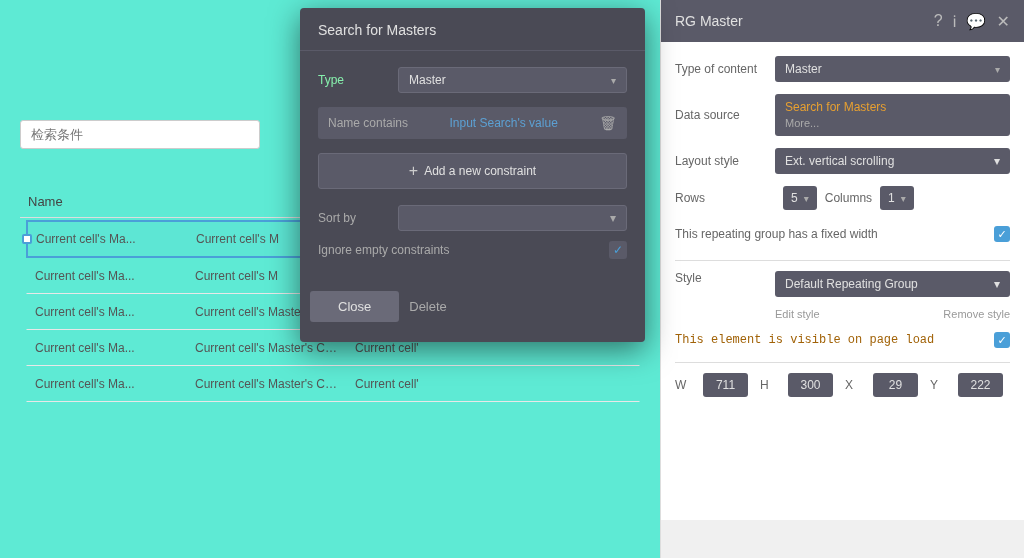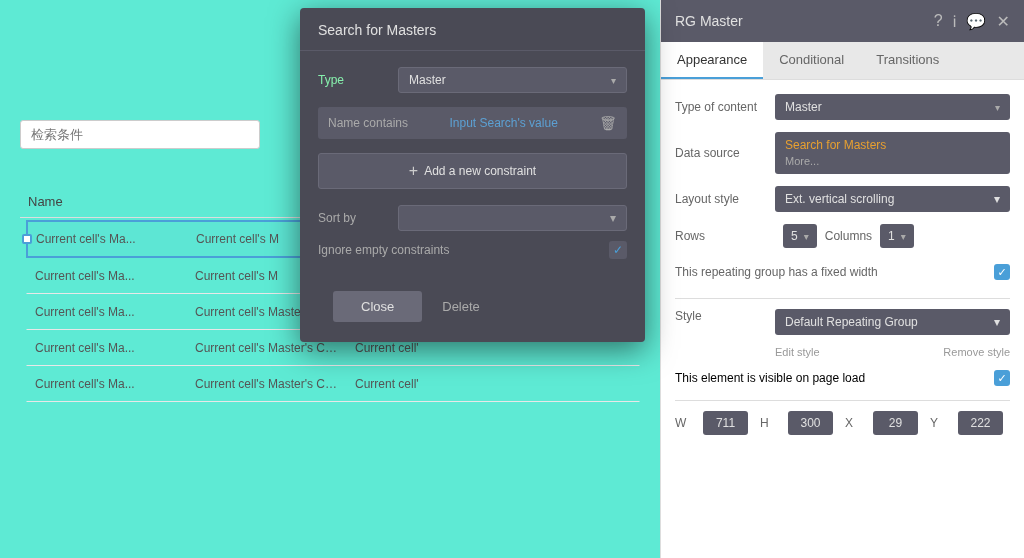--- a/index.html
+++ b/index.html
@@ -253,23 +253,21 @@
       border-radius: 3px;
       display: flex;
       align-items: center;
       justify-content: center;
       color: #4a9fd8;
       font-size: 12px;
     }
 
     .modal-actions {
       display: flex;
-      padding: 0 18px;
-      gap: 10px;
-      margin-left: 15px;
+      padding: 0 10px;
     }
 
     .btn-close {
       background: #6a6a78;
       border: none;
       border-radius: 3px;
       color: #e0e0e0;
       padding: 8px 28px;
       font-size: 13px;
       cursor: pointer;
@@ -502,22 +500,23 @@
     }
 
     .visible-row {
       display: flex;
       align-items: center;
       justify-content: space-between;
       margin-bottom: 14px;
     }
 
     .visible-text {
-      color: #000000;
-      font-size: 12px;
+      color: #a16207;
+      font-size: 12px;
+      font-family: Liberation Mono, monospace;
     }
 
     .divider {
       border: none;
       border-top: 1px solid #ddd;
       margin: 10px 0;
     }
 
     .dimensions-row {
       display: flex;
@@ -634,25 +633,20 @@
   <div class="right-panel-title">
     <span>RG Master</span>
     <div class="panel-icons">
       <span class="panel-icon">?</span>
       <span class="panel-icon">ℹ</span>
       <span class="panel-icon">💬</span>
       <span class="panel-icon">✕</span>
     </div>
   </div>
 
-  <div class="panel-tabs">
-    <div class="panel-tab active">Appearance</div>
-    <div class="panel-tab">Conditional</div>
-    <div class="panel-tab">Transitions</div>
-  </div>
 
   <div class="panel-content">
 
     <div class="field-row">
       <div class="field-label">Type of content</div>
       <div class="field-select">
         <span>Master</span>
         <span class="chevron">▾</span>
       </div>
     </div>

